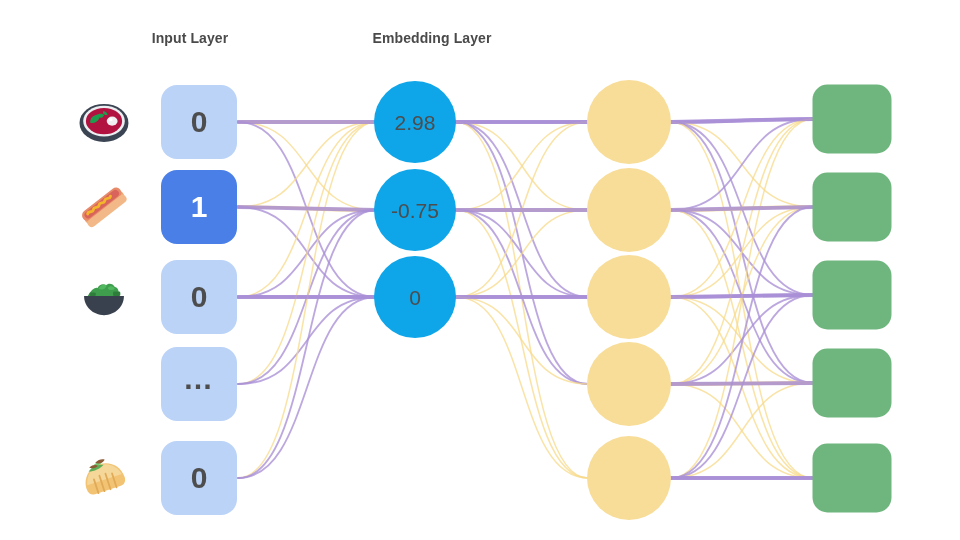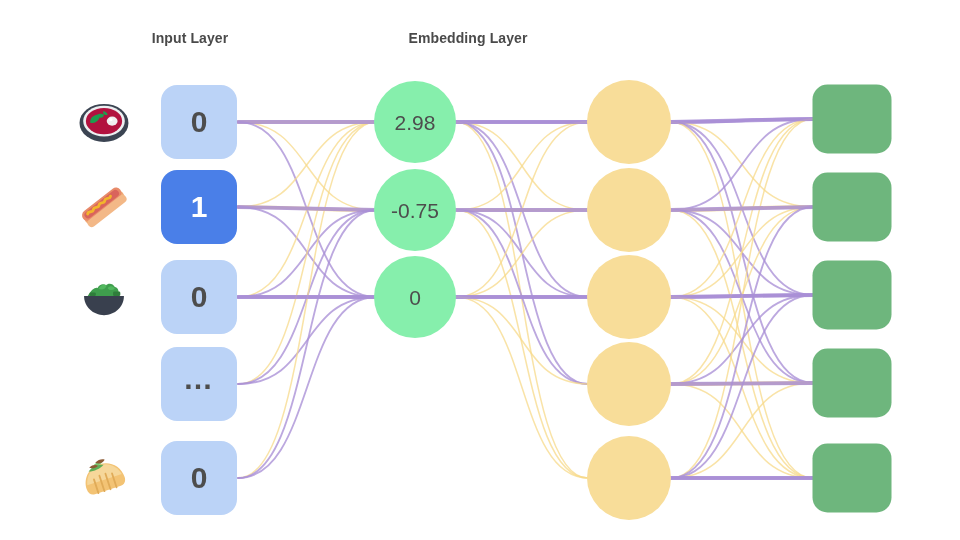--- a/index.html
+++ b/index.html
@@ -85,21 +85,21 @@
     padding-bottom: 10px;
     box-sizing: border-box;
     align-items: center;
   }
 
   .emb-node {
     position: absolute;
     width: 82px;
     height: 82px;
     border-radius: 50%;
-    background: #86efac;
+    background: #0ea5e9;
     transform: translate(-50%, -50%);
     display: flex;
     align-items: center;
     justify-content: center;
     font-size: 21px;
     color: #4d4d4d;
     line-height: 1;
   }
 
   .hidden-node {
@@ -188,21 +188,21 @@
       <path d="M671,478 C749.1,478 734.9,383 813,383" stroke="#f7d98a" stroke-width="1.52" fill="none" stroke-opacity="0.75" stroke-linecap="round"></path>
       <path d="M671,478 C749.1,478 734.9,478 813,478" stroke="#a98fd6" stroke-width="3.3600000000000003" fill="none" stroke-opacity="0.95" stroke-linecap="round"></path>
       <path d="M671,122 L813,119" stroke="#a98fd6" stroke-width="3.84" fill="none" stroke-opacity="0.85" stroke-linecap="round"></path>
       <path d="M671,210 L813,207" stroke="#a98fd6" stroke-width="3.84" fill="none" stroke-opacity="0.85" stroke-linecap="round"></path>
       <path d="M671,297 L813,295" stroke="#a98fd6" stroke-width="3.84" fill="none" stroke-opacity="0.85" stroke-linecap="round"></path>
       <path d="M671,384 L813,383" stroke="#a98fd6" stroke-width="3.84" fill="none" stroke-opacity="0.85" stroke-linecap="round"></path>
       <path d="M671,478 L813,478" stroke="#a98fd6" stroke-width="3.84" fill="none" stroke-opacity="0.85" stroke-linecap="round"></path>
     </svg>
 
   <div class="layer-title" style="left:190px; top:30px;">Input Layer</div>
-  <div class="layer-title" style="left:432px; top:30px;margin-left:36px;">Embedding Layer</div>
+  <div class="layer-title" style="left:432px; top:30px;">Embedding Layer</div>
 
   <div class="node-layer">
 
     <div class="icon-cell" style="left:104px; top:122px;">
       <svg width="58" height="58" viewBox="0 0 64 64">
         <ellipse cx="32" cy="33" rx="27" ry="21" fill="#3b4452"></ellipse>
         <ellipse cx="32" cy="31" rx="23" ry="17" fill="#eceff1"></ellipse>
         <ellipse cx="32" cy="31" rx="20" ry="14.5" fill="#b2123f"></ellipse>
         <path d="M24 24c-5 1-8 5-7 9 4 1 9-2 10-6 3 1 5-1 5-3-2-2-6-1-8 0z" fill="#1f9d4e"></path>
         <path d="M31 20c3 0 5 2 5 4-2 1-4 0-5-2z" fill="#1f9d4e"></path>

